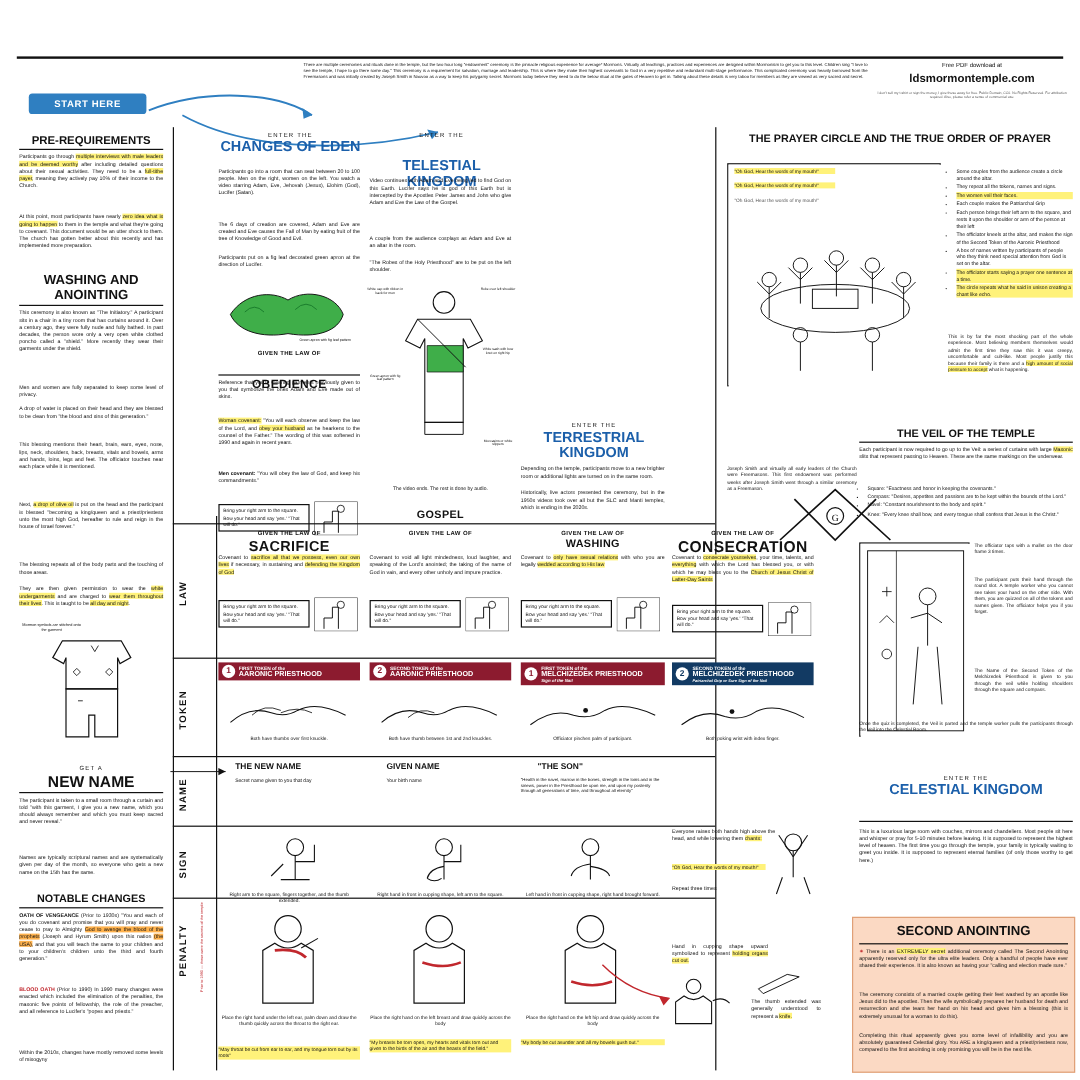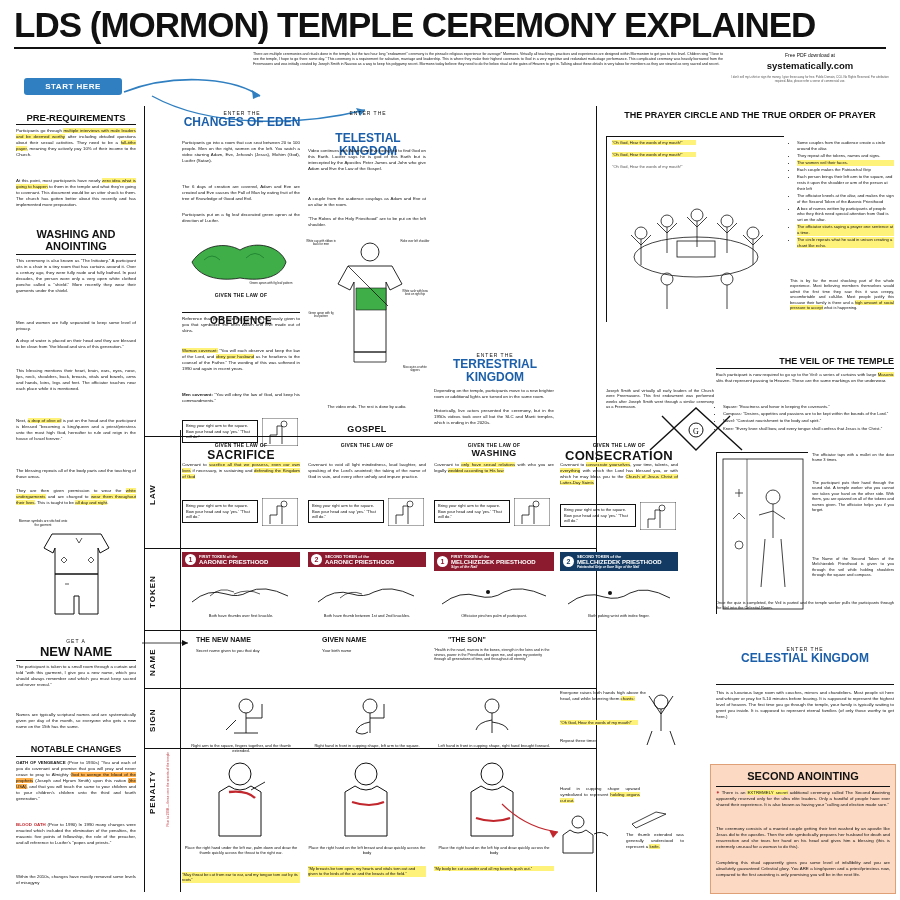--- a/index.html
+++ b/index.html
@@ -31,27 +31,26 @@
   .bul li{margin-bottom:1.5px;}
   ul{margin:0;padding-left:7px;}
   .peach{background:#fbd9c3;}
   .figure{font-size:4px;text-align:center;line-height:1.2;}
 </style>
 </head>
 <body>
 
 <div id="sheet">
 
-  <div class="t title" style="left:14px;top:6px;width:880px;font-size:35px;line-height:38px;">LDS (MORMON) TEMPLE CEREMONY EXPLAINED</div>
   <div class="t rule" style="left:14px;top:47px;width:872px;height:2px;"></div>
 
   <div class="t" style="left:253px;top:52px;width:470px;font-size:3.6px;line-height:1.45;text-align:justify;">There are multiple ceremonies and rituals done in the temple, but the two hour long "endowment" ceremony is the pinnacle religious experience for average* Mormons. Virtually all teachings, practices and experiences are designed within Mormonism to get you to this level. Children sing "I love to see the temple, I hope to go there some day." This ceremony is a requirement for salvation, marriage and leadership. This is where they make their highest covenants to God in a very repetitive and redundant multi-stage performance. This complicated ceremony was heavily borrowed from the Freemasons and was initially created by Joseph Smith in Nauvoo as a way to keep his polygamy secret. Mormons today believe they need to do the below ritual at the gates of Heaven to get in. Talking about these details is very taboo for members as they are viewed as very sacred and secret.</div>
 
   <div class="t ctr" style="left:730px;top:52px;width:160px;font-size:5px;">Free PDF download at</div>
-  <div class="t ctr" style="left:730px;top:60px;width:160px;font-size:9.5px;font-weight:bold;">systematically.com</div>
+  <div class="t ctr" style="left:730px;top:60px;width:160px;font-size:9.5px;font-weight:bold;">ldsmormontemple.com</div>
   <div class="t ctr" style="left:730px;top:76px;width:160px;font-size:2.9px;line-height:1.35;color:#555;">I don't sell my t-shirt or sign the money, I give these away for free. Public Domain, CC0. No Rights Reserved. For attribution required. Also, please refer a sense of commercial use.</div>
 
   <div class="t startbtn" style="left:24px;top:78px;width:98px;">START HERE</div>
   <svg class="t" style="left:120px;top:70px;width:150px;height:46px;">
     <path d="M4,22 C50,4 110,6 140,26" fill="none" stroke="#2f7fc1" stroke-width="1.6"></path>
     <path d="M140,26 l-8,-6 l1,9 z" fill="#2f7fc1"></path>
   </svg>
   <svg class="t" style="left:150px;top:92px;width:230px;height:40px;">
     <path d="M2,4 C60,36 150,34 215,18" fill="none" stroke="#2f7fc1" stroke-width="1.4"></path>
     <path d="M215,18 l-9,-2 l4,8 z" fill="#2f7fc1"></path>
@@ -431,21 +430,21 @@
   </div>
 
   <svg class="t" style="left:636px;top:400px;width:120px;height:56px;">
     <path d="M14,50 L60,8 L106,50" fill="none" stroke="#111" stroke-width="1.4"></path>
     <path d="M26,16 L60,50 L94,16" fill="none" stroke="#111" stroke-width="1.4"></path>
     <circle cx="60" cy="30" r="7" fill="none" stroke="#111" stroke-width="1"></circle>
     <text x="60" y="34" font-size="8" text-anchor="middle" font-family="Liberation Serif, serif">G</text>
   </svg>
   <div class="t sm" style="left:606px;top:388px;width:108px;font-size:4px;">Joseph Smith and virtually all early leaders of the Church were Freemasons. This first endowment was performed weeks after Joseph Smith went through a similar ceremony as a Freemason.</div>
 
-  <div class="t hd" style="left:716px;top:356px;width:178px;font-size:9px;text-align:right;">THE VEIL OF THE TEMPLE</div>
+  <div class="t hd" style="left:716px;top:356px;width:178px;font-size:9px;">THE VEIL OF THE TEMPLE</div>
   <div class="t rule" style="left:716px;top:368px;width:178px;height:1px;"></div>
   <div class="t sm" style="left:716px;top:372px;width:178px;">
     <span>Each participant is now required to go up to the Veil: a series of curtains with large </span><span class="hl-y">Masonic</span><span> slits that represent passing to Heaven. These are the same markings on the underwear.</span>
   </div>
   <div class="t bul" style="left:716px;top:404px;width:178px;">
     <ul>
       <li>Square: "Exactness and honor in keeping the covenants."</li>
       <li>Compass: "Desires, appetites and passions are to be kept within the bounds of the Lord."</li>
       <li>Navel: "Constant nourishment to the body and spirit."</li>
       <li>Knee: "Every knee shall bow, and every tongue shall confess that Jesus is the Christ."</li>

